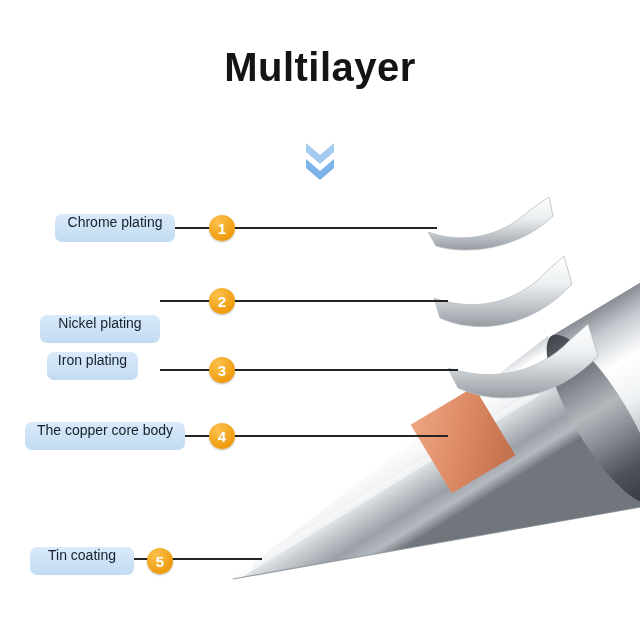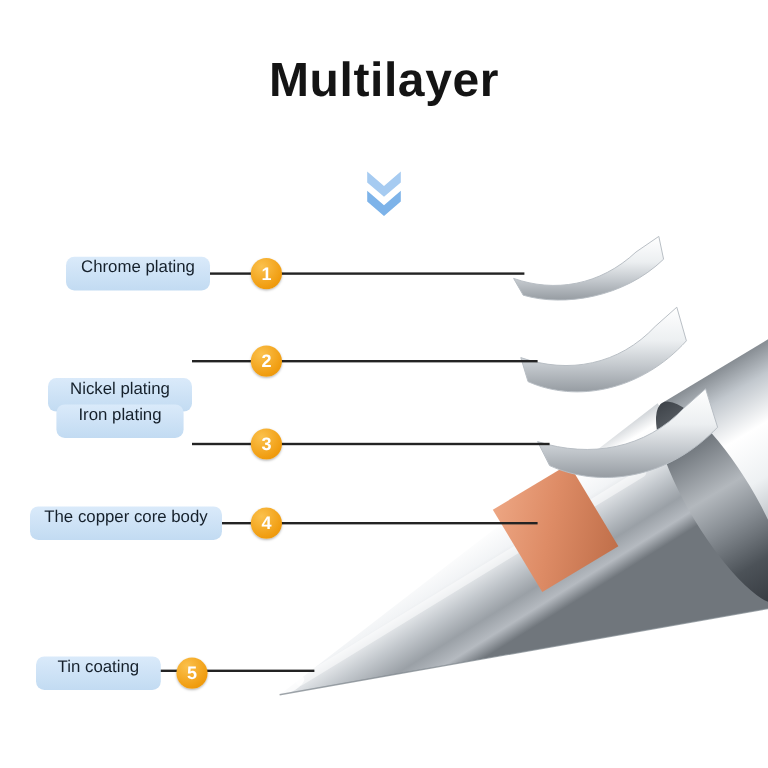--- a/index.html
+++ b/index.html
@@ -21,21 +21,21 @@
   }
   .badge{
     position:absolute;z-index:5;width:26px;height:26px;border-radius:50%;
     background:radial-gradient(circle at 35% 28%,#fbc14d 0%,#f09c0f 70%,#e08f08 100%);
     color:#ffffff;font-size:15px;font-weight:700;display:flex;align-items:center;justify-content:center;
     box-shadow:0 1px 2px rgba(0,0,0,.28);
   }
   
   .p1{left:55px;top:214px;width:120px;}
   .p2{left:40px;top:287px;width:120px;margin-top:28px;}
-  .p3{left:47px;top:337px;width:106px;}
+  .p3{left:47px;top:352px;width:91px;}
   .p4{left:25px;top:422px;width:160px;}
   .p5{left:30px;top:547px;width:104px;}
   
   .l1{left:175px;top:227px;width:262px;}
   .l2{left:160px;top:300px;width:288px;}
   .l3{left:160px;top:369px;width:298px;}
   .l4{left:185px;top:435px;width:263px;}
   .l5{left:120px;top:558px;width:142px;}
   
   .b1{left:209px;top:215px;}

